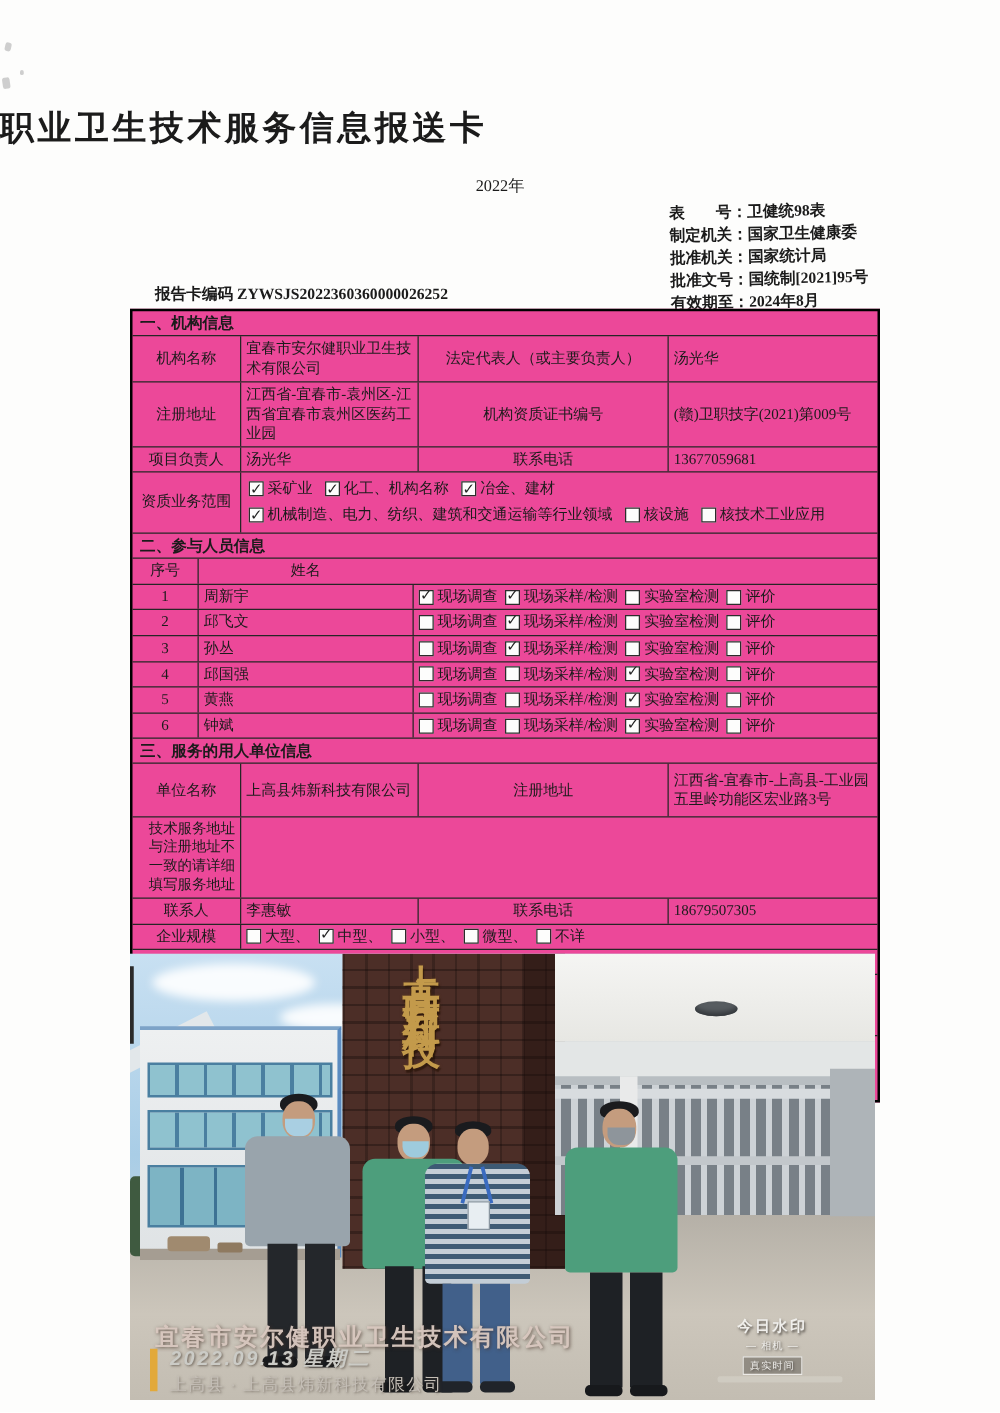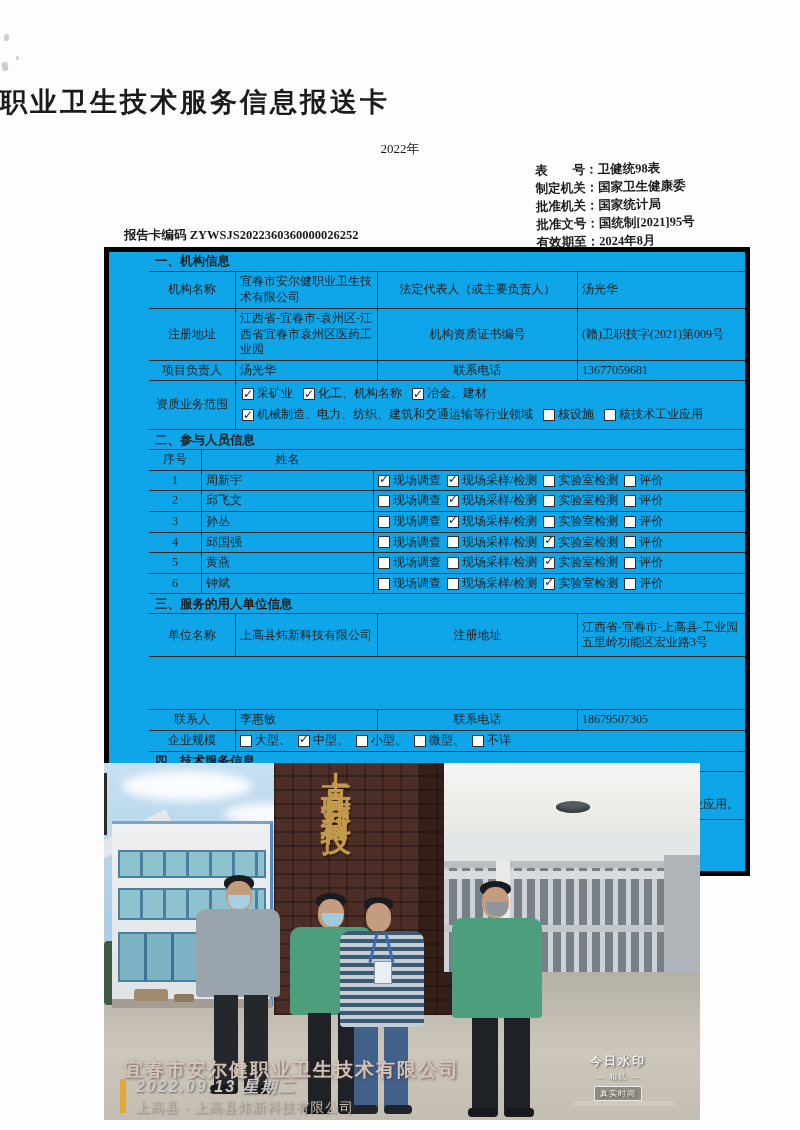--- a/index.html
+++ b/index.html
@@ -13,22 +13,22 @@
 
   .doc-title{position:absolute;left:0;top:84px;width:100%;text-align:left;
              font-size:27px;font-weight:bold;letter-spacing:3px;}
   .doc-year{position:absolute;left:0;top:140px;width:100%;text-align:center;font-size:13px;}
   .meta{position:absolute;left:536px;top:160px;font-size:12.5px;line-height:18px;
         transform:rotate(-1.2deg);font-weight:600;}
   .meta-line span{display:inline;}
   .report-code{position:absolute;left:124px;top:227px;font-size:12.5px;font-weight:600;}
 
   
-  .tbl{position:absolute;left:104px;top:247px;width:596px;border:5px solid #000000;
-       font-size:12px;line-height:1.3;background:#0ea5e9;padding-left:40px;}
+  .tbl{position:absolute;left:104px;top:247px;width:596px;border:2px solid #000000;
+       font-size:12px;line-height:1.3;background:#ec4899;}
   .trow{display:flex;border-top:1.5px solid #262626;}
   .tbl .trow:first-child{border-top:none;}
   .cell{border-left:1.5px solid #262626;padding:2px 4px;box-sizing:border-box;
         display:flex;align-items:center;}
   .cell:first-child{border-left:none;}
   .lbl{justify-content:center;text-align:center;}
   .val{justify-content:flex-start;}
   .flow{display:block;padding:3px 6px;line-height:1.55;}
   .sechead{font-weight:bold;padding:1px 6px;font-size:12.5px;display:flex;align-items:center;}
   .h-sec{min-height:19px;} .h-r1{min-height:36px;} .h-addr{min-height:50px;}
@@ -342,20 +342,21 @@
     <div class="trow h-sec">
         <div class="sechead w-d">三、服务的用人单位信息</div>
       </div>
     <div class="trow h-unit">
       <div class="cell lbl w-a">单位名称</div>
       <div class="cell val w-b">上高县炜新科技有限公司</div>
       <div class="cell lbl w-c">注册地址</div>
       <div class="cell val w-d">江西省-宜春市-上高县-工业园五里岭功能区宏业路3号</div>
     </div>
     <div class="trow h-svcaddr">
+      <div class="cell lbl w-a small">技术服务地址与注册地址不一致的请详细填写服务地址</div>
       <div class="cell val w-d"></div>
     </div>
     <div class="trow h-thin">
       <div class="cell lbl w-a">联系人</div>
       <div class="cell val w-b">李惠敏</div>
       <div class="cell lbl w-c">联系电话</div>
       <div class="cell val w-d">18679507305</div>
     </div>
     <div class="trow h-thin">
       <div class="cell lbl w-a">企业规模</div>

